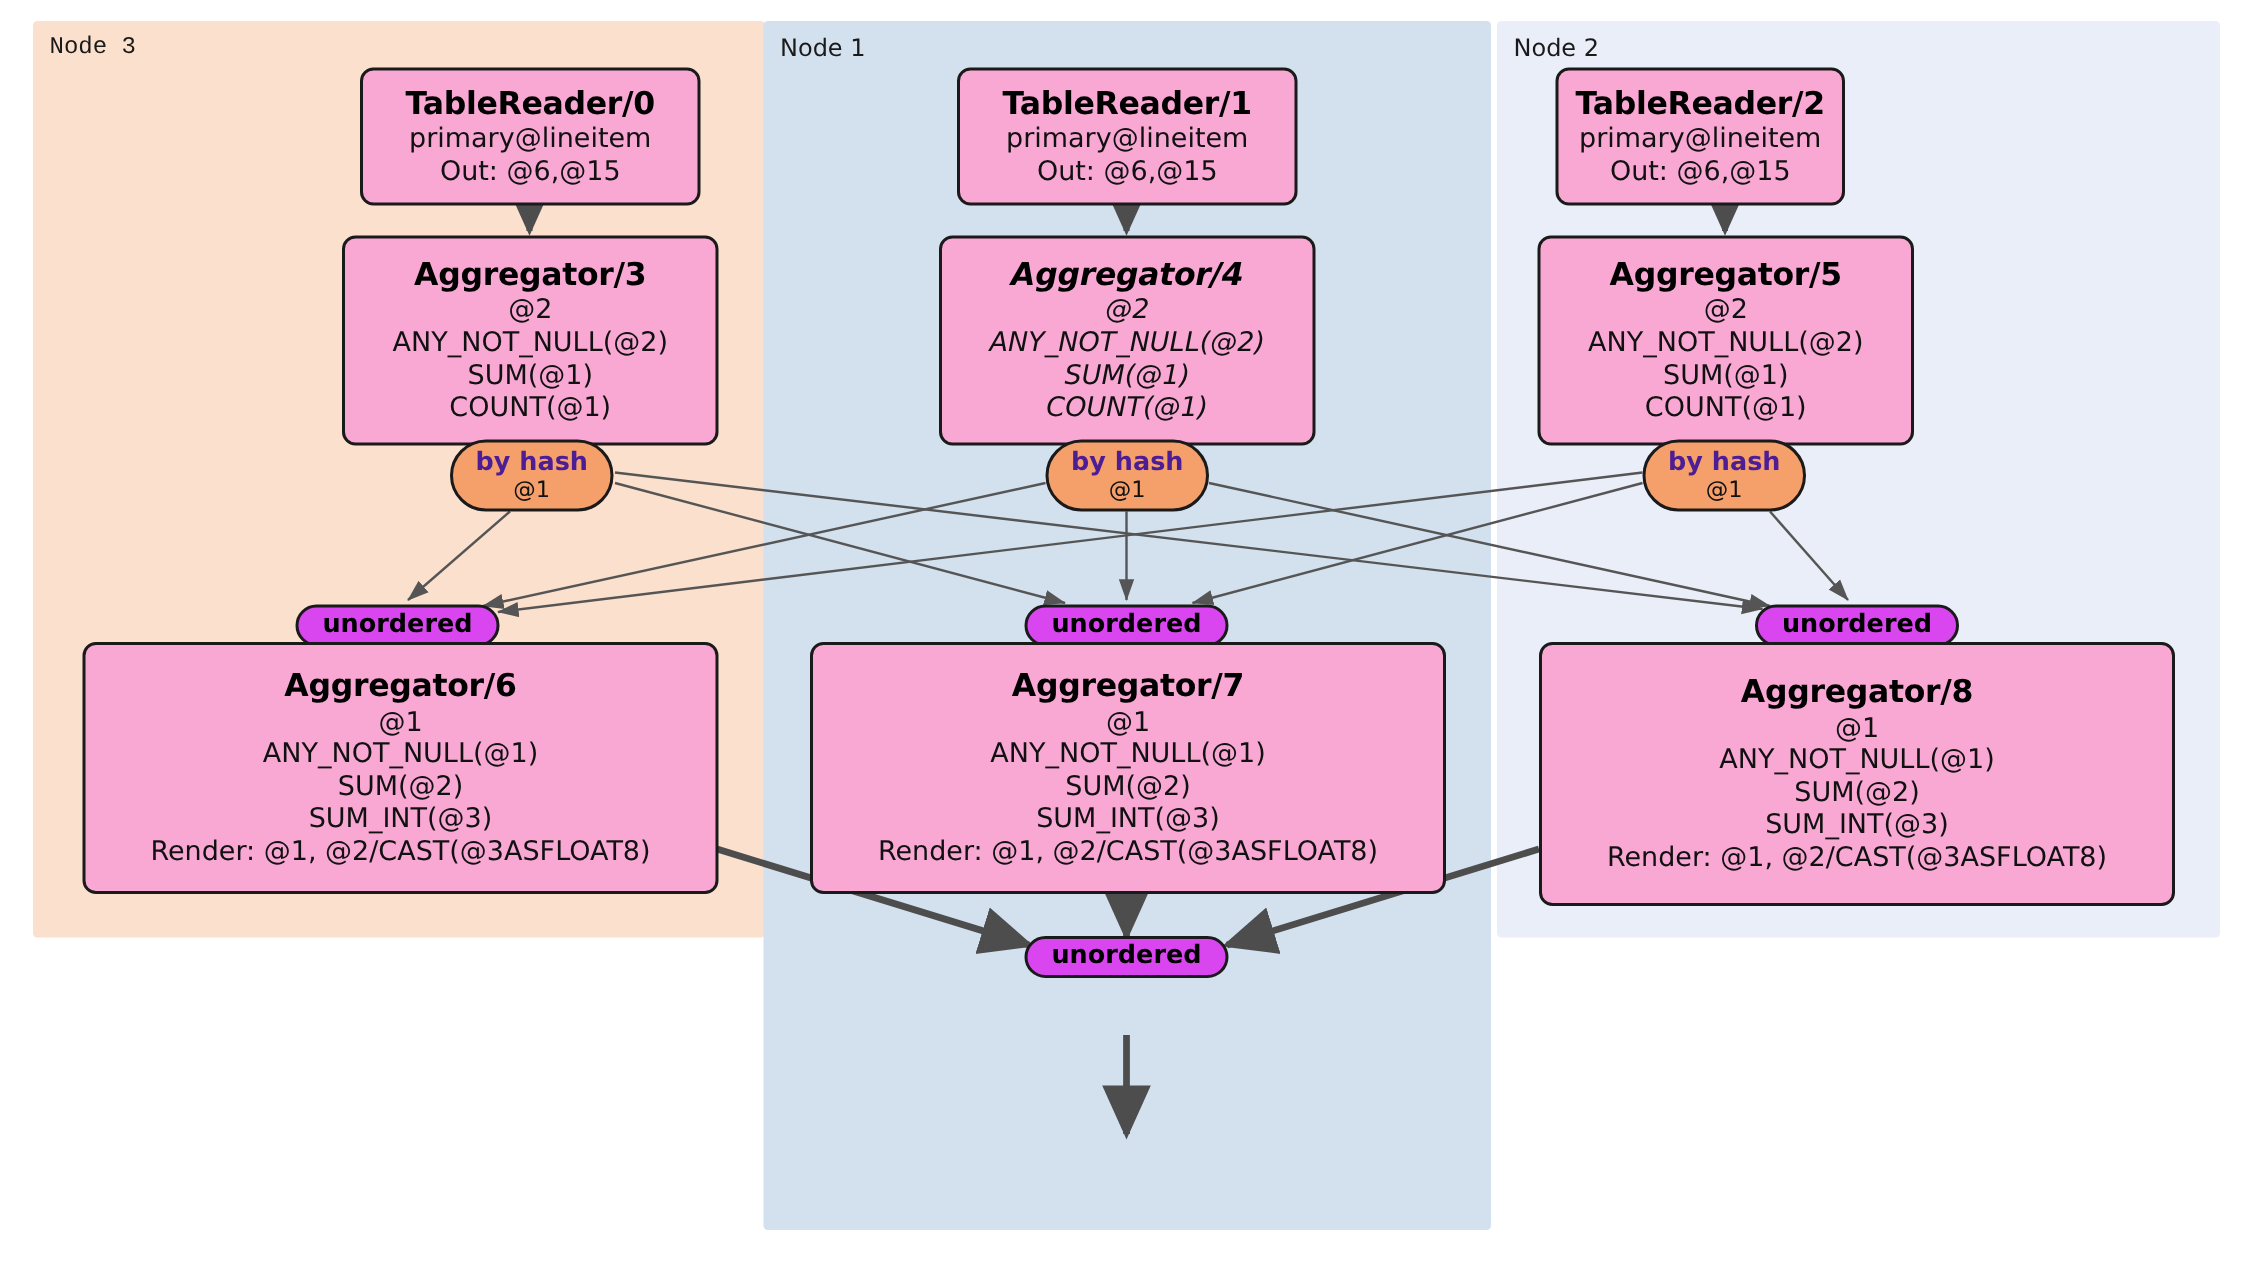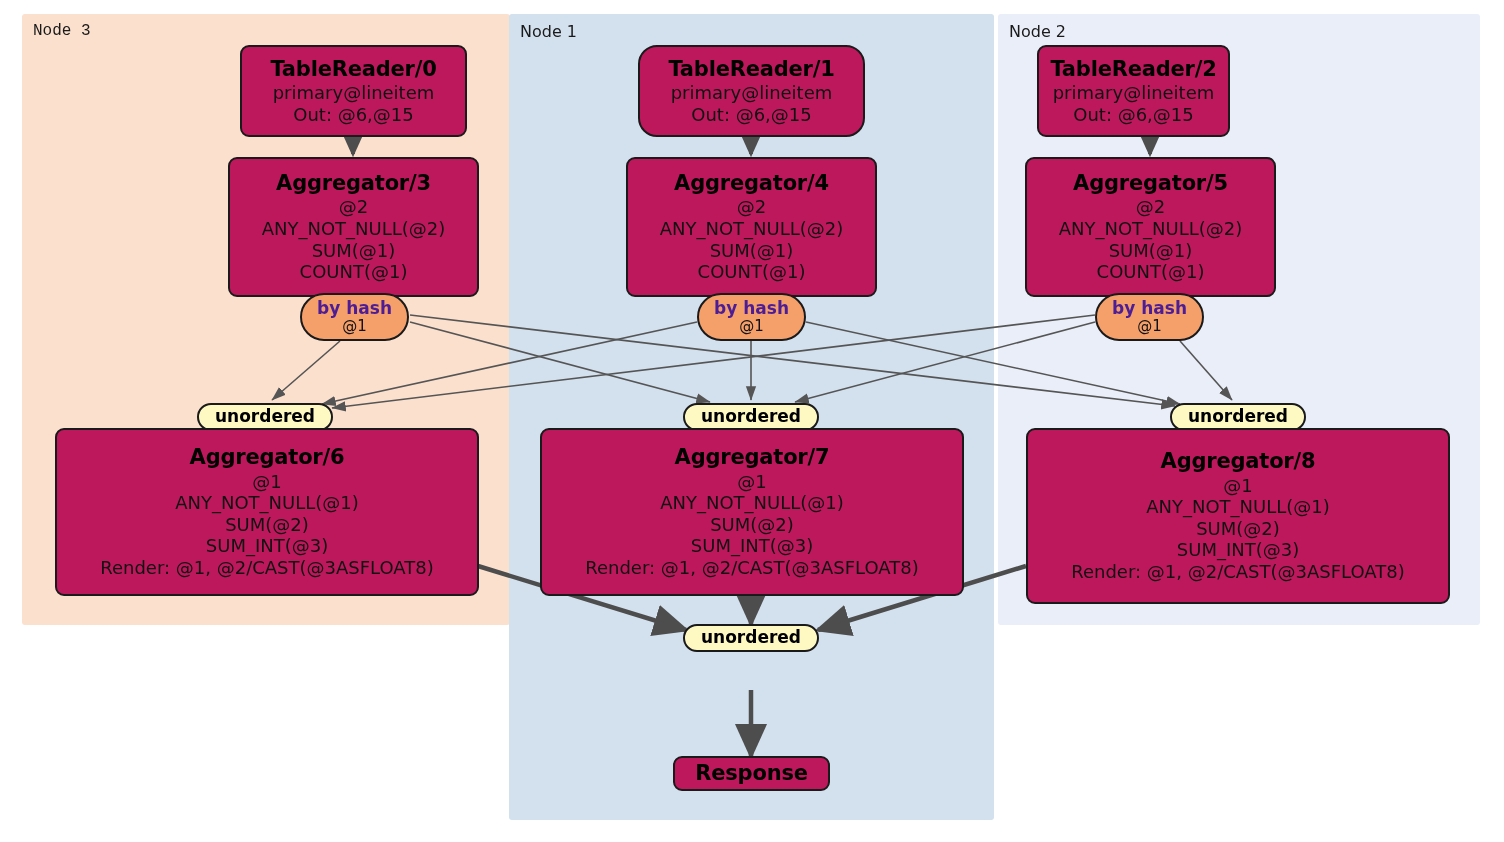--- a/index.html
+++ b/index.html
@@ -39,21 +39,21 @@
     box-sizing: border-box;
     border: 2px solid #1a1a1a;
     display: flex;
     flex-direction: column;
     align-items: center;
     justify-content: center;
     text-align: center;
     line-height: 1.2;
   }
   .proc {
-    background: #be185d;
+    background: #f9a8d4;
     border-radius: 9px;
   }
   .proc .title {
     font-weight: bold;
     font-size: 21px;
     color: #000;
     letter-spacing: -0.2px;
   }
   .proc .line {
     font-size: 18px;
@@ -77,21 +77,21 @@
   .pill-hash .title {
     font-weight: bold;
     font-size: 17px;
     color: #4c1d95;
   }
   .pill-hash .sub {
     font-size: 15px;
     color: #111;
   }
   .pill-unordered {
-    background: #fef9c3;
+    background: #d946ef;
   }
   .pill-unordered .title {
     font-weight: bold;
     font-size: 17px;
     color: #000;
   }
   .small-box .title {
     font-weight: bold;
     font-size: 21px;
   }
@@ -172,27 +172,27 @@
 
   <div class="node proc" style="left:55px; top:428px; width:424px; height:168px;">
     <div class="title">Aggregator/6</div>
     <div class="line">@1</div>
     <div class="line">ANY_NOT_NULL(@1)</div>
     <div class="line">SUM(@2)</div>
     <div class="line">SUM_INT(@3)</div>
     <div class="line">Render: @1, @2/CAST(@3ASFLOAT8)</div>
   </div>
 
-  <div class="node proc" style="left:638px; top:45px; width:227px; height:92px;border-radius:19px;">
+  <div class="node proc" style="left:638px; top:45px; width:227px; height:92px;">
     <div class="title">TableReader/1</div>
     <div class="line">primary@lineitem</div>
     <div class="line">Out: @6,@15</div>
   </div>
 
-  <div class="node proc" style="left:626px; top:157px; width:251px; height:140px;">
+  <div class="node proc" style="left:626px; top:157px; width:251px; height:140px;font-style:italic;">
     <div class="title">Aggregator/4</div>
     <div class="line">@2</div>
     <div class="line">ANY_NOT_NULL(@2)</div>
     <div class="line">SUM(@1)</div>
     <div class="line">COUNT(@1)</div>
   </div>
 
   <div class="pill pill-hash" style="left:697px; top:293px; width:109px; height:48px;">
     <div class="title">by hash</div>
     <div class="sub">@1</div>
@@ -209,23 +209,20 @@
     <div class="line">SUM(@2)</div>
     <div class="line">SUM_INT(@3)</div>
     <div class="line">Render: @1, @2/CAST(@3ASFLOAT8)</div>
   </div>
 
   <div class="pill pill-unordered" style="left:683px; top:624px; width:136px; height:28px;">
     <div class="title">unordered</div>
   </div>
 
 
-  <div class="node proc small-box" style="left:673px; top:756px; width:157px; height:35px;">
-    <div class="title">Response</div>
-  </div>
 
   <div class="node proc" style="left:1037px; top:45px; width:193px; height:92px;">
     <div class="title">TableReader/2</div>
     <div class="line">primary@lineitem</div>
     <div class="line">Out: @6,@15</div>
   </div>
 
   <div class="node proc" style="left:1025px; top:157px; width:251px; height:140px;">
     <div class="title">Aggregator/5</div>
     <div class="line">@2</div>

